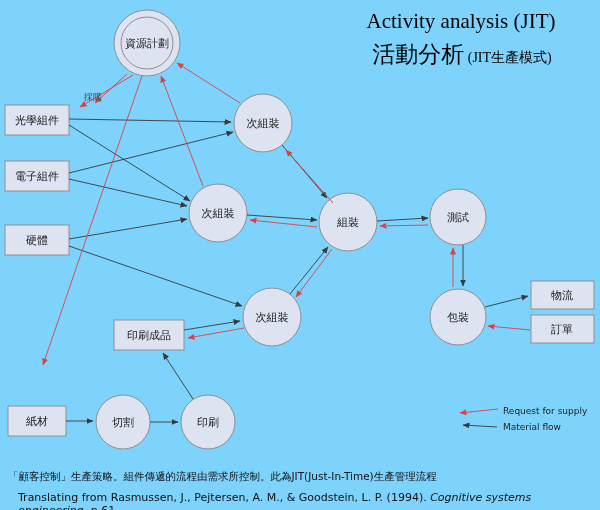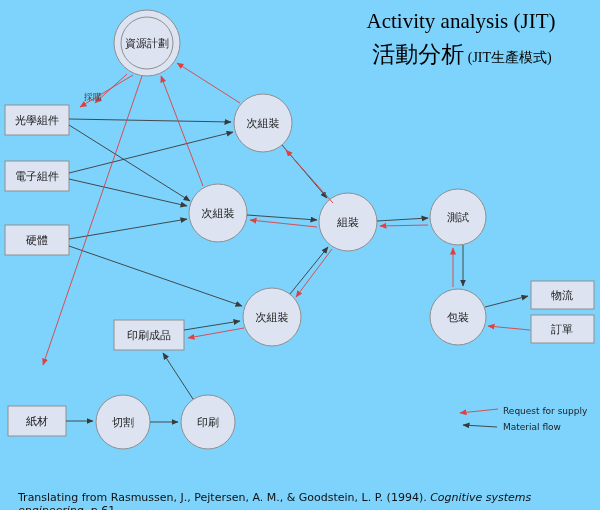--- a/index.html
+++ b/index.html
@@ -120,15 +120,16 @@
   <text class="slabel" x="84" y="100">採購</text>
 
   <g>
     <line class="rf" x1="498" y1="409" x2="460" y2="413" marker-end="url(#mr)"></line>
     <text class="legtext" x="503" y="414">Request for supply</text>
     <line class="mf" x1="497" y1="427" x2="463" y2="425" marker-end="url(#mb)"></line>
     <text class="legtext" x="503" y="430">Material flow</text>
   </g>
 </svg>
 
+<div class="footer1">「顧客控制」生產策略。組件傳遞的流程由需求所控制。此為JIT(Just-In-Time)生產管理流程</div>
 <div class="footer2"><span>Translating from Rasmussen, J., Pejtersen, A. M., &amp; Goodstein, L. P. (1994). </span><i>Cognitive systems engineering</i><span>, p.61.</span></div>
 
 </div>
 
 </body></html>

